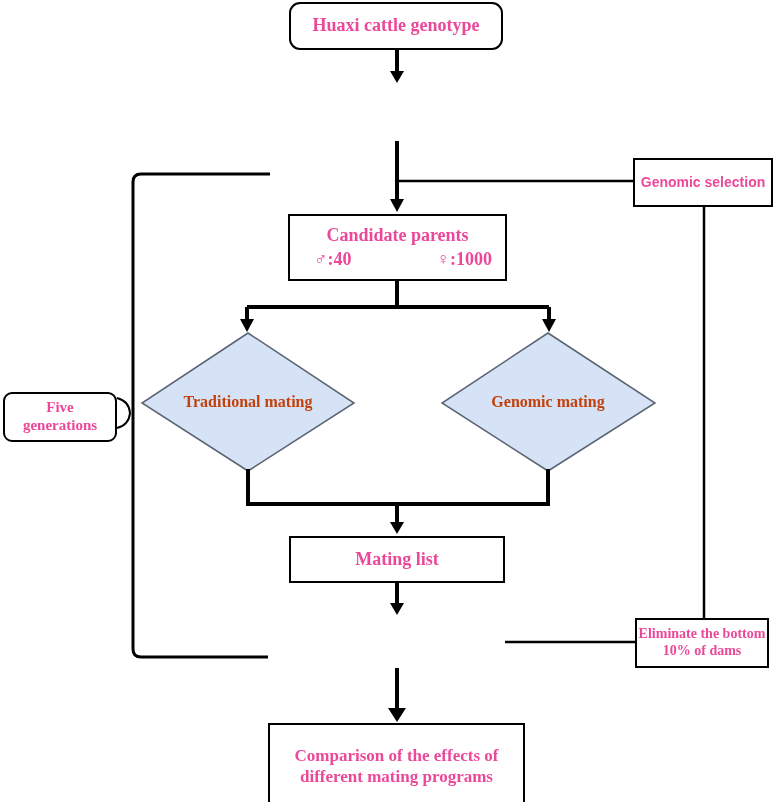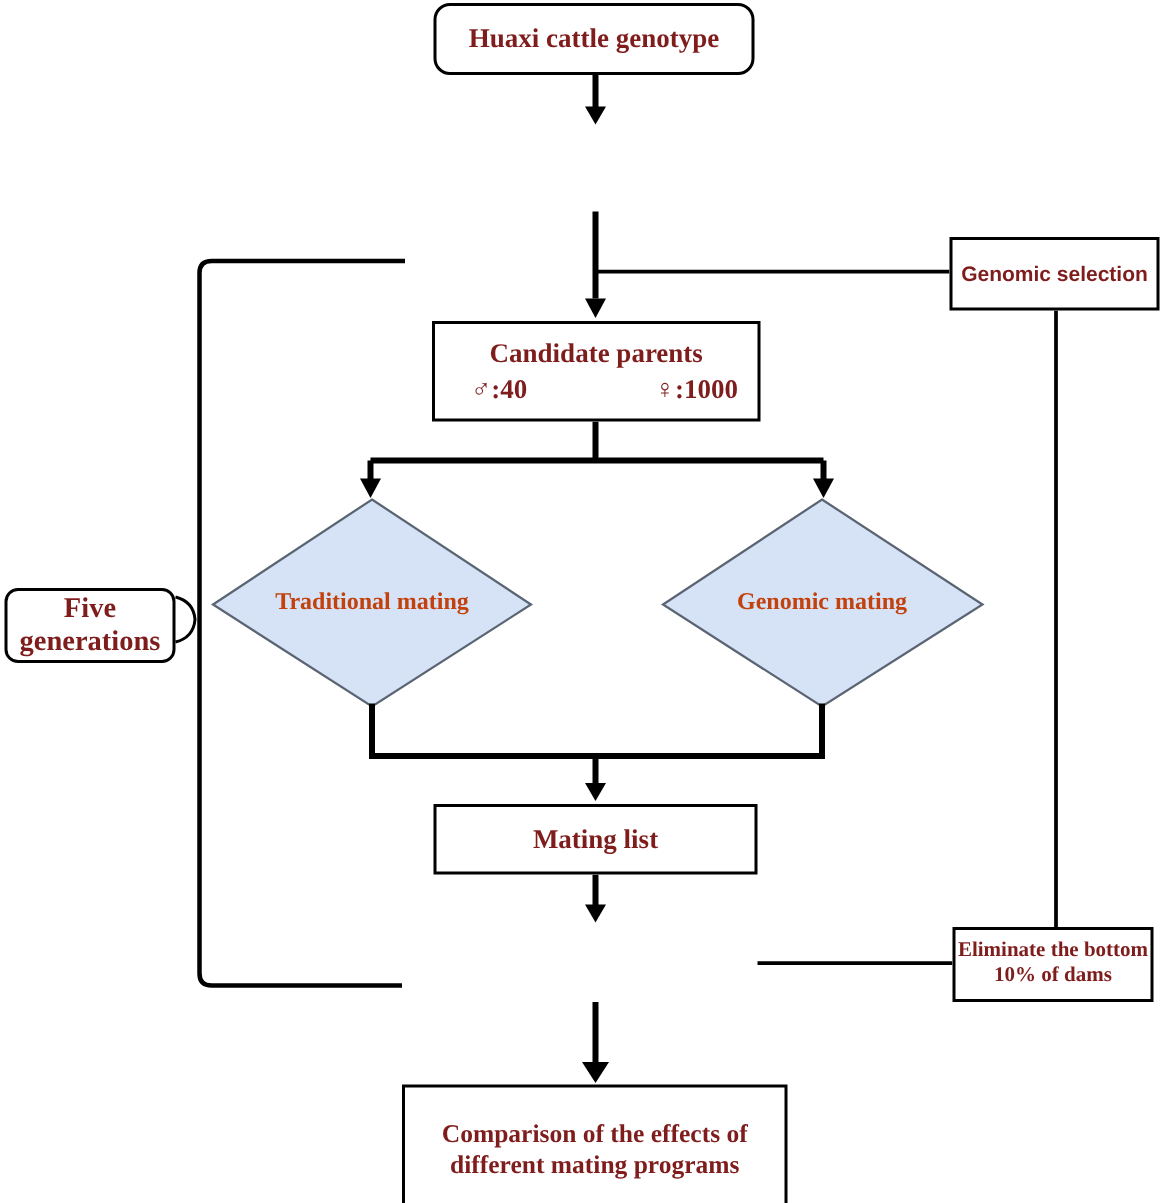--- a/index.html
+++ b/index.html
@@ -22,21 +22,21 @@
     position:absolute;
     box-sizing:border-box;
     background:#ffffff;
     border:2.5px solid #000;
     display:flex;
     flex-direction:column;
     align-items:center;
     justify-content:center;
     text-align:center;
     font-weight:bold;
-    color:#7f1d1d;
+    color:#ec4899;
     font-size:18px;
     line-height:1.18;
   }
   .rounded{border-radius:11px;}
   .node .line{white-space:nowrap;}
   .diamond-label{
     position:absolute;
     background:transparent;
     border:none;
     display:flex;
@@ -46,21 +46,21 @@
     font-weight:bold;
     color:#c2410c;
     font-size:16px;
     white-space:nowrap;
   }
   #node-genomic-selection{
     font-family:"Liberation Sans","DejaVu Sans",sans-serif;
     font-size:14px;
   }
   #node-eliminate{font-size:14px;}
-  #node-five-generations{font-size:19px;border-radius:9px;}
+  #node-five-generations{font-size:15px;border-radius:9px;}
   #node-comparison{font-size:17px;}
   .cand-row{
     display:flex;
     width:100%;
     justify-content:space-between;
     box-sizing:border-box;
     padding:0 13px 0 24px;
     margin-top:2px;
   }
 </style>

